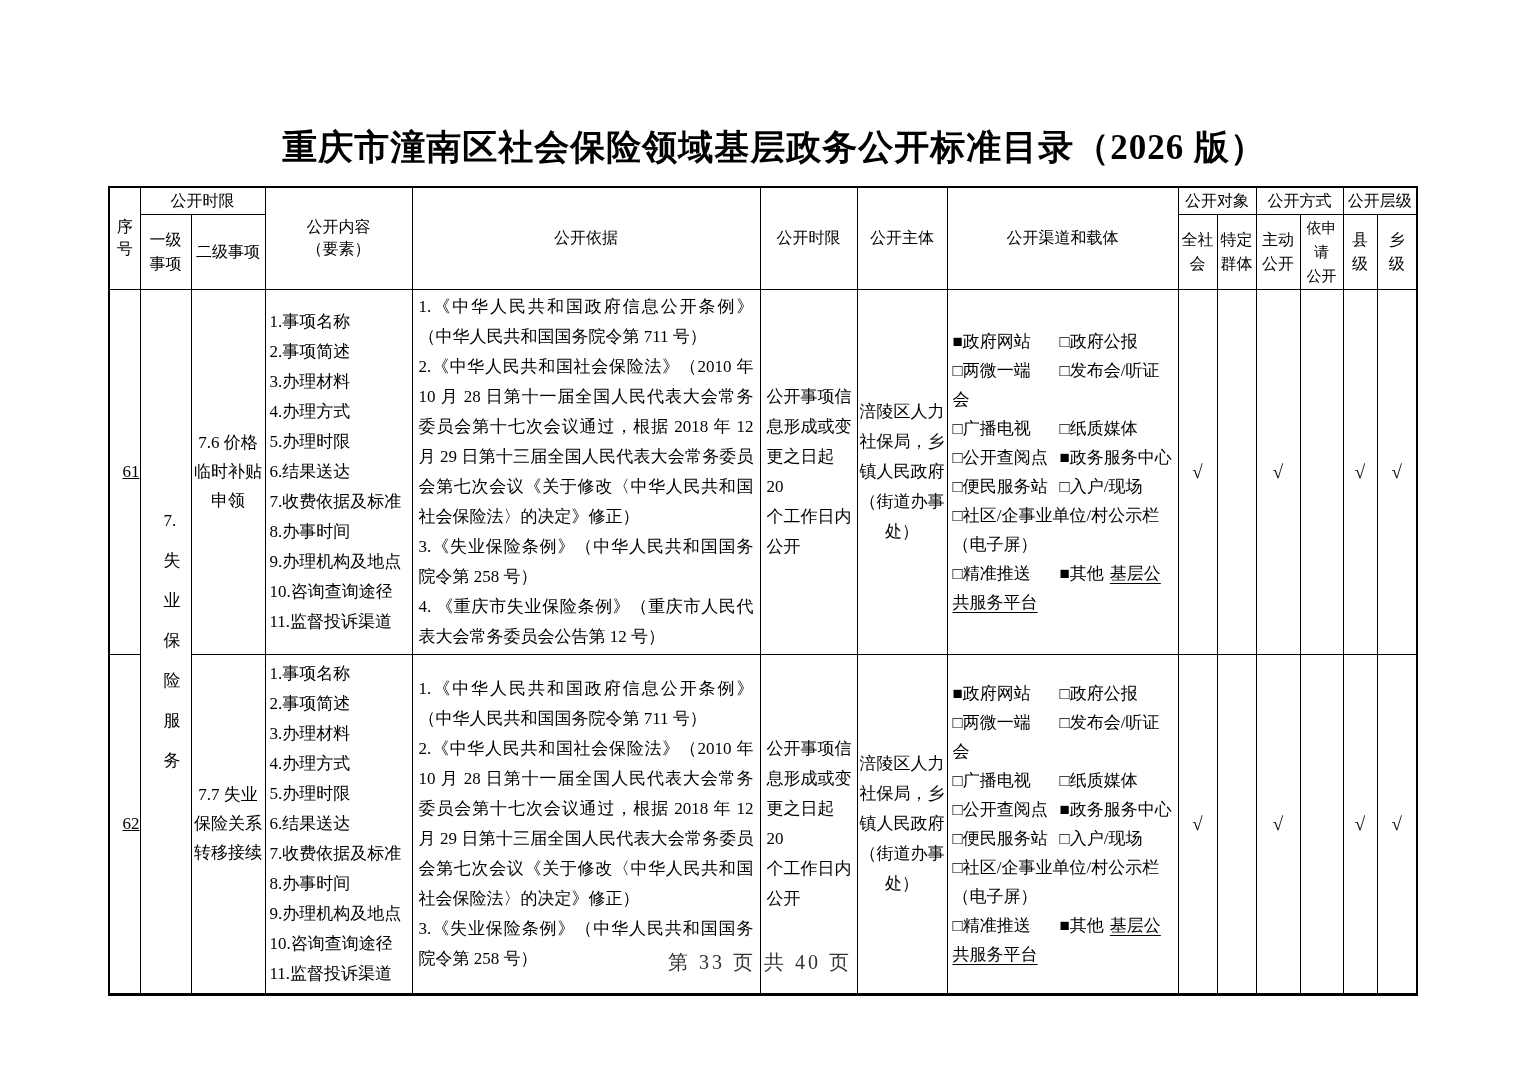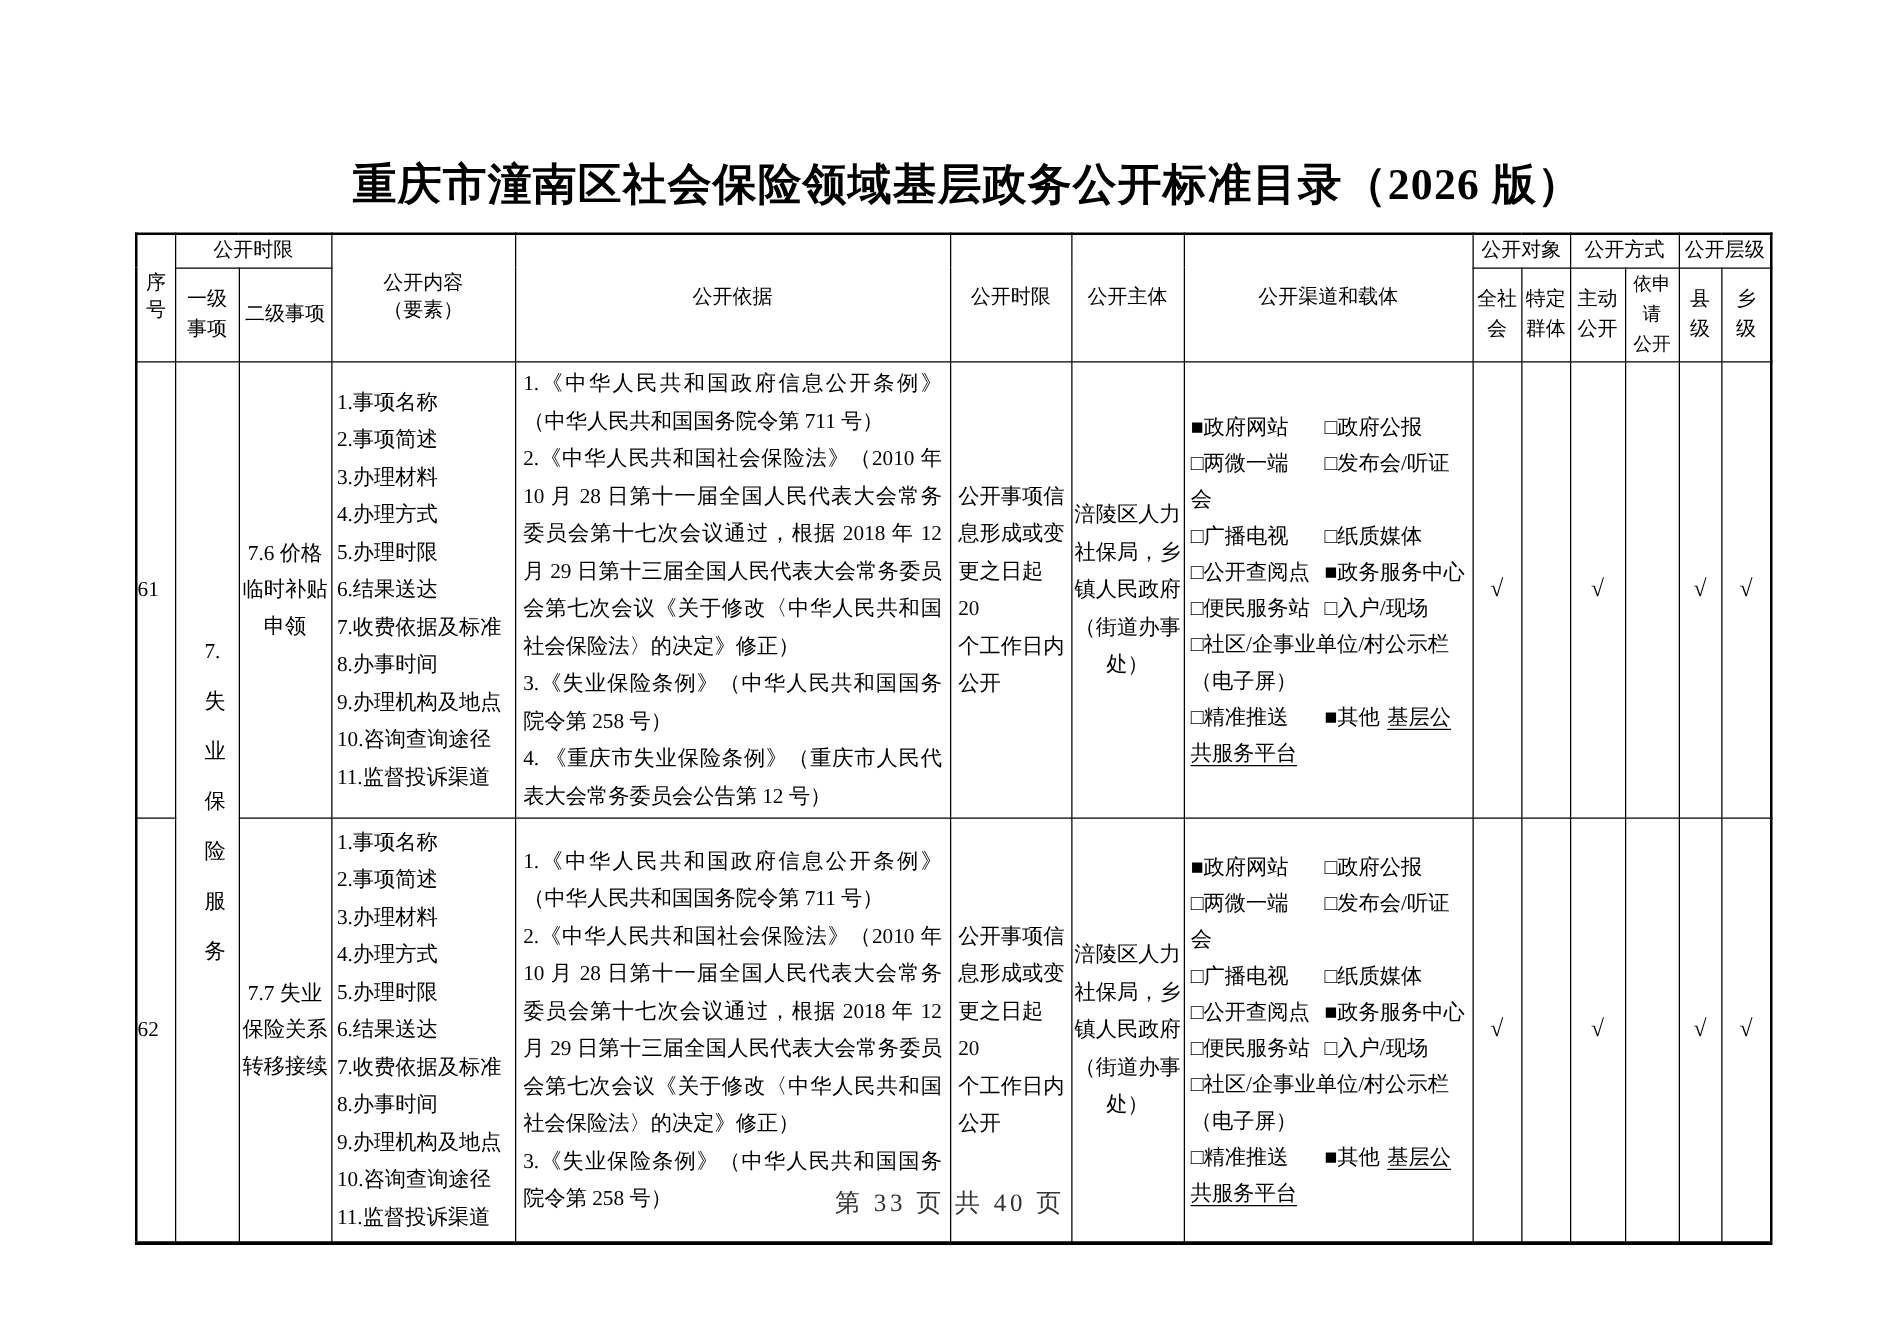--- a/index.html
+++ b/index.html
@@ -25,21 +25,21 @@
     font-weight: normal; font-size: 16px; line-height: 24px;
     text-align: center; white-space: pre-line; padding: 1px 1px;
   }
   thead tr.h1 { height: 27px; }
   thead tr.h1 th { line-height: 22px; }
   thead tr.h2 { height: 52px; }
   th.fs13 { font-size: 15px; font-family: Liberation Serif, serif; }
   tbody tr.r1 { height: 338px; }
   tbody tr.r2 { height: 335px; }
   td { font-size: 17px; }
-  .seq { text-align: left; }
+  .seq { text-align: right; text-decoration: underline; }
   .cat { text-align: left; white-space: pre-line; line-height: 40px; padding-left: 23px; }
   .sub { text-align: center; white-space: pre-line; line-height: 29px; }
   .list { padding: 4px 2px 4px 4px; }
   .list div { line-height: 30px; }
   .basis { padding: 2px 6px; text-align: justify; }
   .basis p { margin: 0; line-height: 30px; }
   .time { padding: 2px 2px 2px 6px; white-space: pre-line; line-height: 30px; text-align: left; }
   .subj { text-align: center; white-space: pre-line; line-height: 30px; }
   .chan { padding: 4px 5px; }
   .ch-row { line-height: 29px; }

